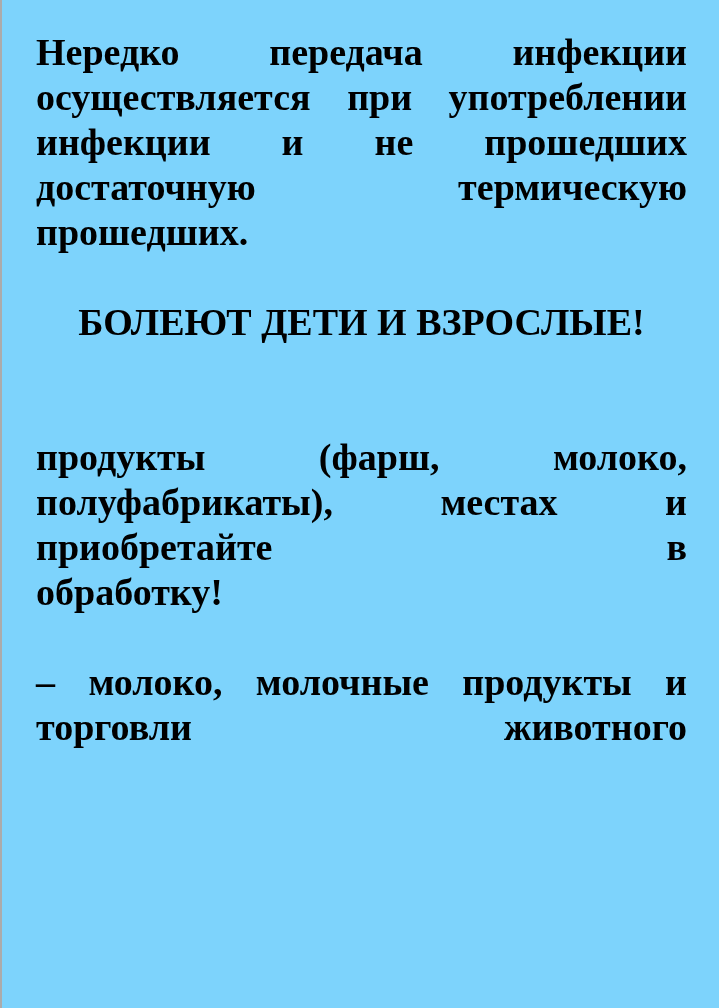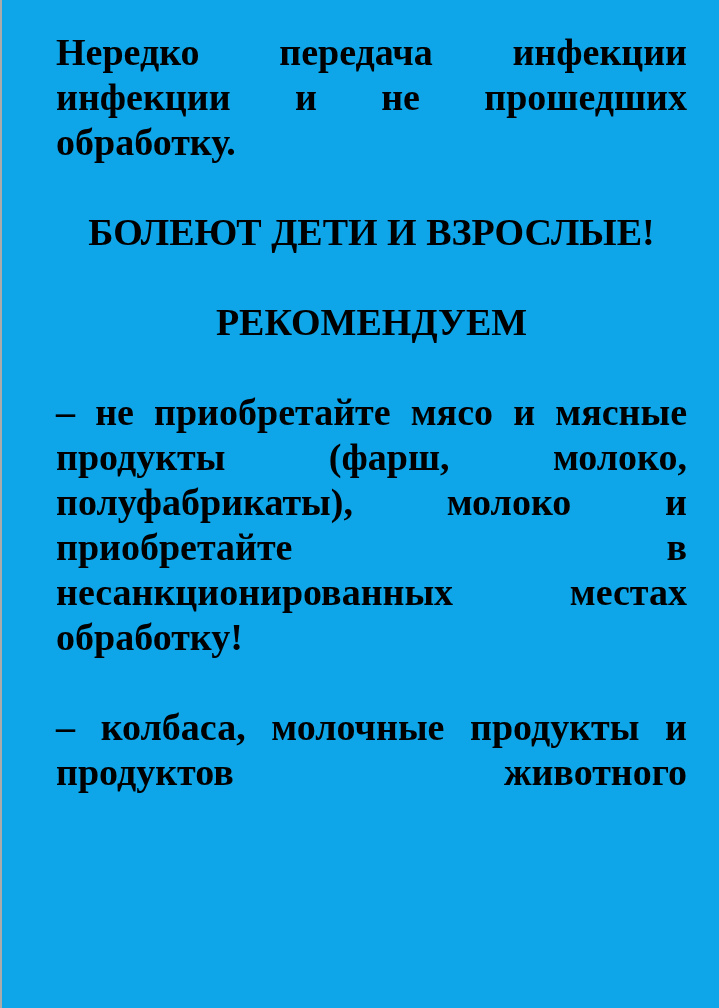--- a/index.html
+++ b/index.html
@@ -7,27 +7,27 @@
     width: 719px;
     height: 1008px;
     background: #ffffff;
     overflow: hidden;
   }
   .page {
     position: relative;
     width: 719px;
     height: 1008px;
     box-sizing: border-box;
-    padding: 30px 32px 0 56px;
+    padding: 30px 32px 0 36px;
     font-family: "Liberation Serif", "DejaVu Serif", serif;
     font-weight: 700;
     font-size: 38px;
     line-height: 45px;
     color: #000000;
-    background: #0ea5e9;
+    background: #7dd3fc;
   }
   .edge-line {
     position: absolute;
     left: 0;
     top: 0;
     width: 2px;
     height: 1008px;
     background: #ababab;
   }
   .line {
@@ -48,42 +48,41 @@
   }
 </style>
 </head>
 <body>
 
 <div class="page">
   <div class="edge-line"></div>
 
   <section>
     <div class="line">Нередко передача инфекции</div>
+    <div class="line">осуществляется при употреблении</div>
     <div class="line">инфекции и не прошедших</div>
-    <div class="line lastline">обработку.</div>
+    <div class="line">достаточную термическую</div>
+    <div class="line lastline">прошедших.</div>
   </section>
 
   <div class="line spacer"></div>
 
   <div class="line center">БОЛЕЮТ ДЕТИ И ВЗРОСЛЫЕ!</div>
 
   <div class="line spacer"></div>
 
-  <div class="line center">РЕКОМЕНДУЕМ</div>
 
   <div class="line spacer"></div>
 
   <section>
-    <div class="line">– не приобретайте мясо и мясные</div>
     <div class="line">продукты (фарш, молоко,</div>
-    <div class="line">полуфабрикаты), молоко и</div>
+    <div class="line">полуфабрикаты), местах и</div>
     <div class="line">приобретайте в</div>
-    <div class="line">несанкционированных местах</div>
     <div class="line lastline">обработку!</div>
   </section>
 
   <div class="line spacer"></div>
 
   <section>
-    <div class="line">– колбаса, молочные продукты и</div>
-    <div class="line">продуктов животного</div>
+    <div class="line">– молоко, молочные продукты и</div>
+    <div class="line">торговли животного</div>
   </section>
 </div>
 
 </body></html>

